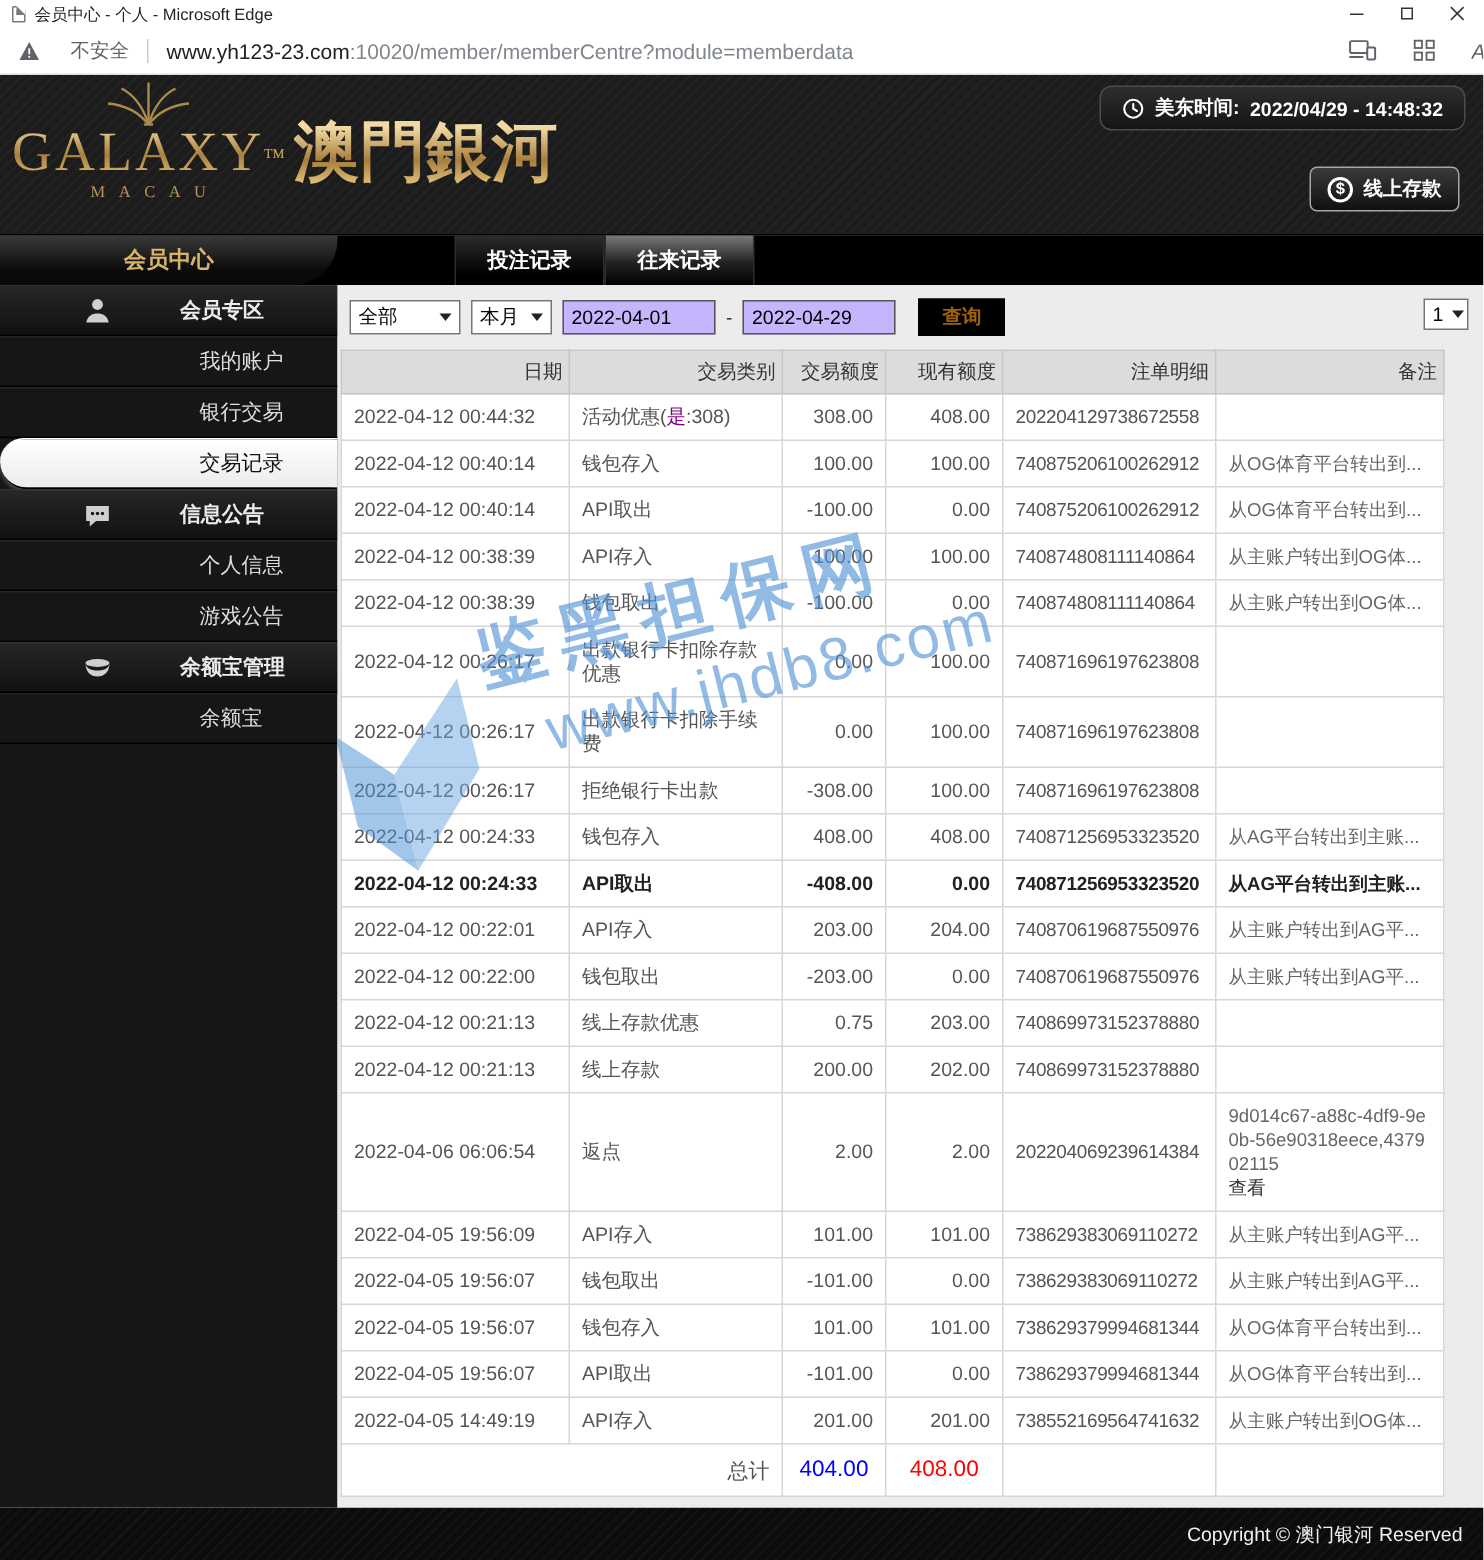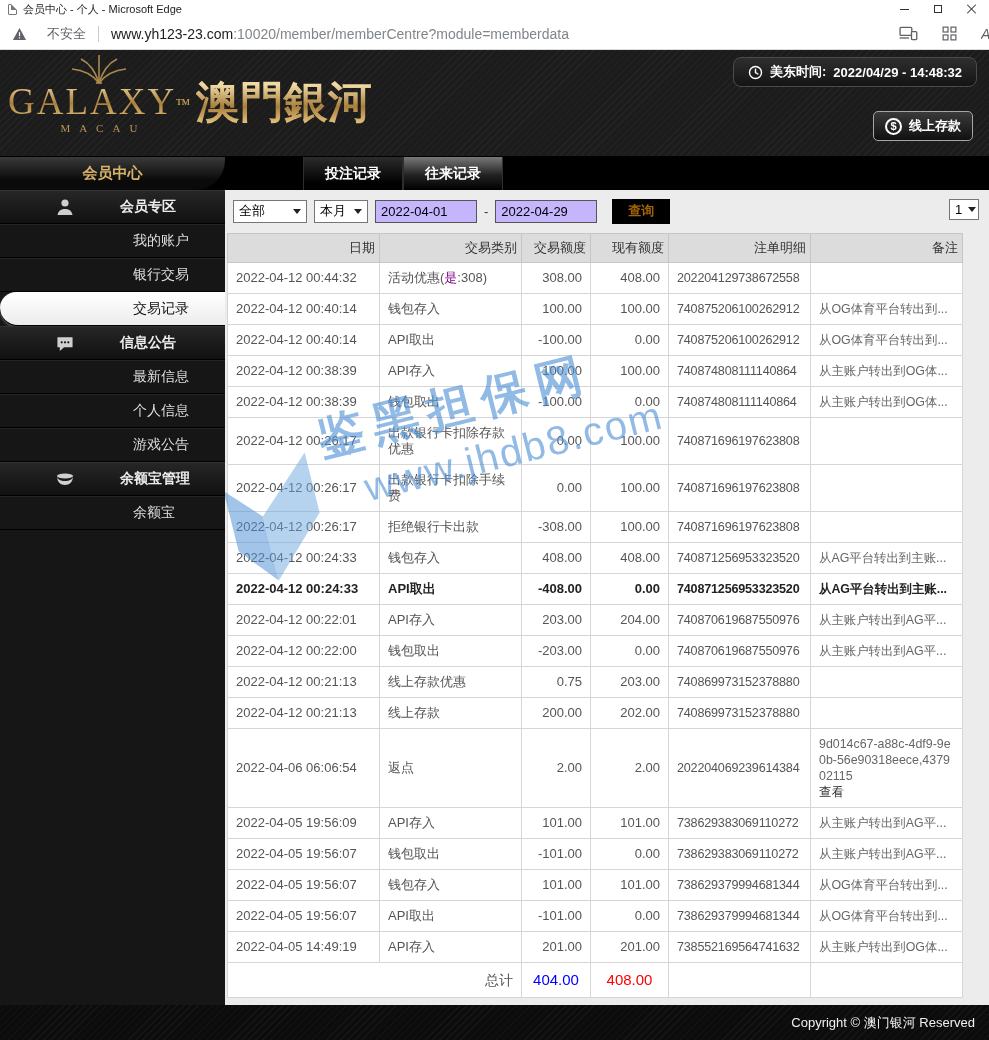--- a/index.html
+++ b/index.html
@@ -233,21 +233,20 @@
         <span class="menu-icon">
           <svg width="20" height="17" viewBox="0 0 20 18" fill="#cfcfcf">
             <path d="M2 2.5h16v10.5H9l-4.5 4v-4H2z"></path>
             <circle cx="6.5" cy="7.8" r="1.2" fill="#161616"></circle>
             <circle cx="10" cy="7.8" r="1.2" fill="#161616"></circle>
             <circle cx="13.5" cy="7.8" r="1.2" fill="#161616"></circle>
           </svg>
         </span>
         <span class="menu-label">信息公告</span>
       </div>
-      <div class="menu-item">最新信息</div>
       <div class="menu-item">个人信息</div>
       <div class="menu-item">游戏公告</div>
       <div class="menu-section">
         <span class="menu-icon">
           <svg width="20" height="16" viewBox="0 0 20 16" fill="#cfcfcf">
             <ellipse cx="10" cy="5" rx="8" ry="2.6"></ellipse>
             <path d="M2 5c0 6 3.5 9 8 9s8-3 8-9c0 3.4-3.6 5-8 5S2 8.4 2 5z"></path>
           </svg>
         </span>
         <span class="menu-label">余额宝管理</span>

